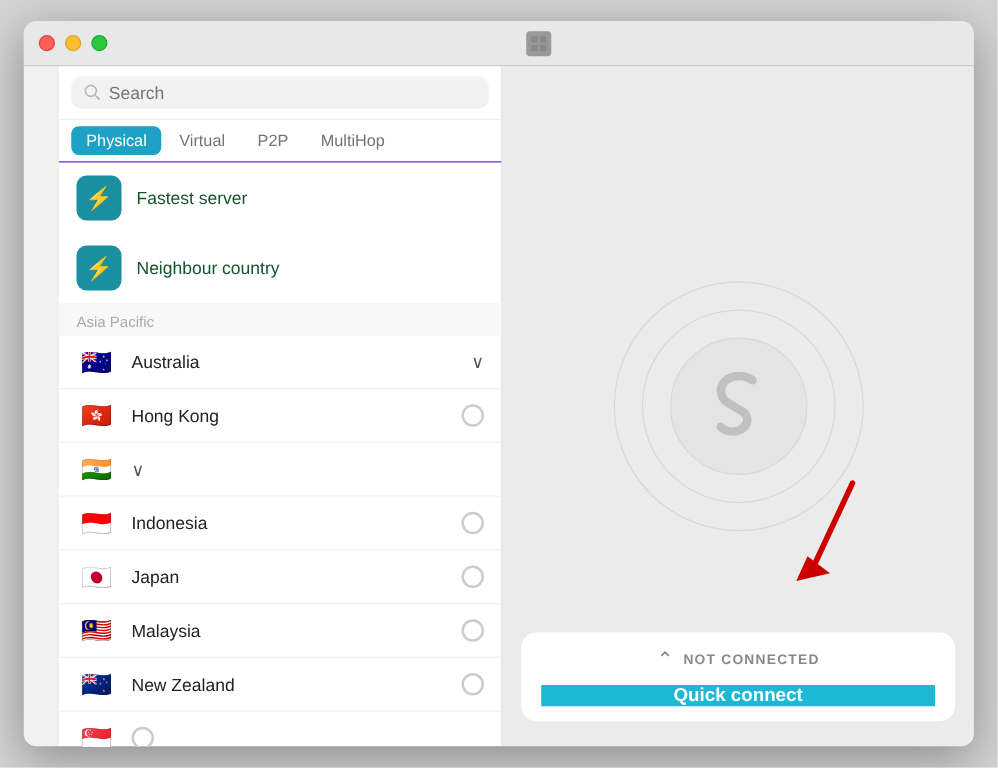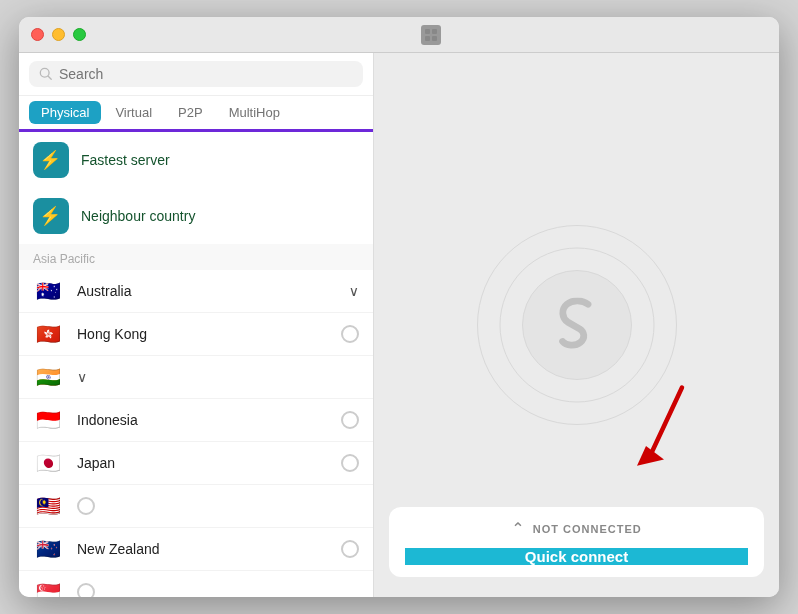--- a/index.html
+++ b/index.html
@@ -57,20 +57,21 @@
       display: flex;
       align-items: center;
       justify-content: center;
     }
 
     
     .content {
       display: flex;
       flex: 1;
       overflow: hidden;
+      margin-left: 28px;
     }
 
     
     .sidebar {
       width: 355px;
       background: #fff;
       display: flex;
       flex-direction: column;
       border-right: 1px solid #ddd;
       flex-shrink: 0;
@@ -104,21 +105,21 @@
       font-size: 14px;
       color: #333;
       width: 100%;
     }
 
     
     .tabs {
       display: flex;
       padding: 5px 10px;
       gap: 2px;
-      border-bottom: 3px solid #6d28d9;
+      border-bottom: 1px solid #6d28d9;
     }
 
     .tab {
       padding: 4px 12px;
       border-radius: 6px;
       font-size: 13px;
       cursor: pointer;
       color: #737373;
     }
 
@@ -393,20 +394,21 @@
         </div>
 
         <div class="country-item">
           <div class="flag">🇯🇵</div>
           <span class="country-name">Japan</span>
           <div class="radio-icon"></div>
         </div>
 
         <div class="country-item">
           <div class="flag">🇲🇾</div>
+          <span class="country-name">Malaysia</span>
           <div class="radio-icon"></div>
         </div>
 
         <div class="country-item">
           <div class="flag">🇳🇿</div>
           <span class="country-name">New Zealand</span>
           <div class="radio-icon"></div>
         </div>
 
         <div class="country-item">

